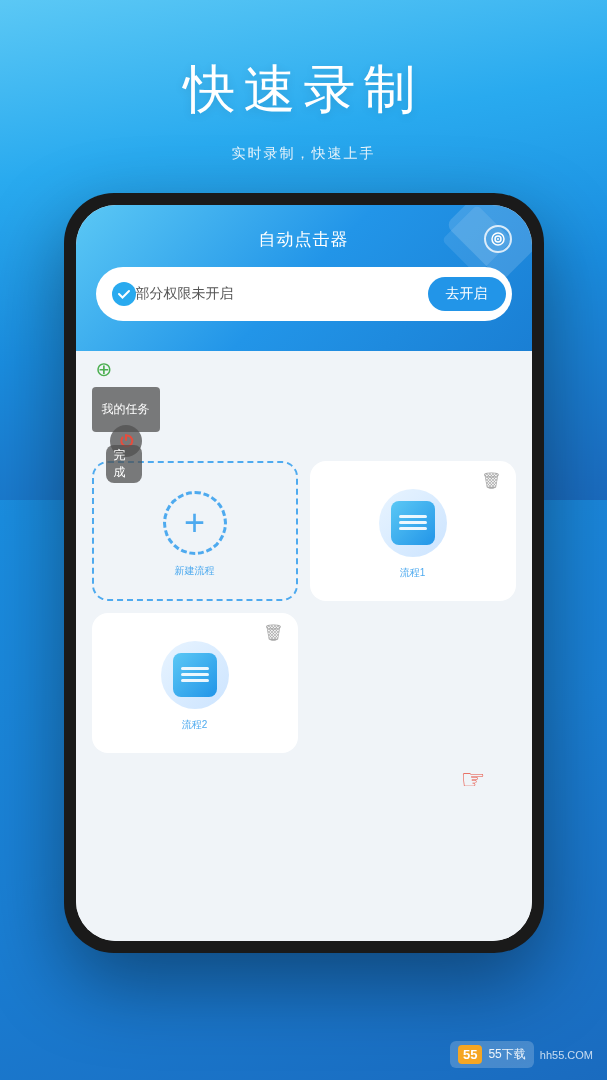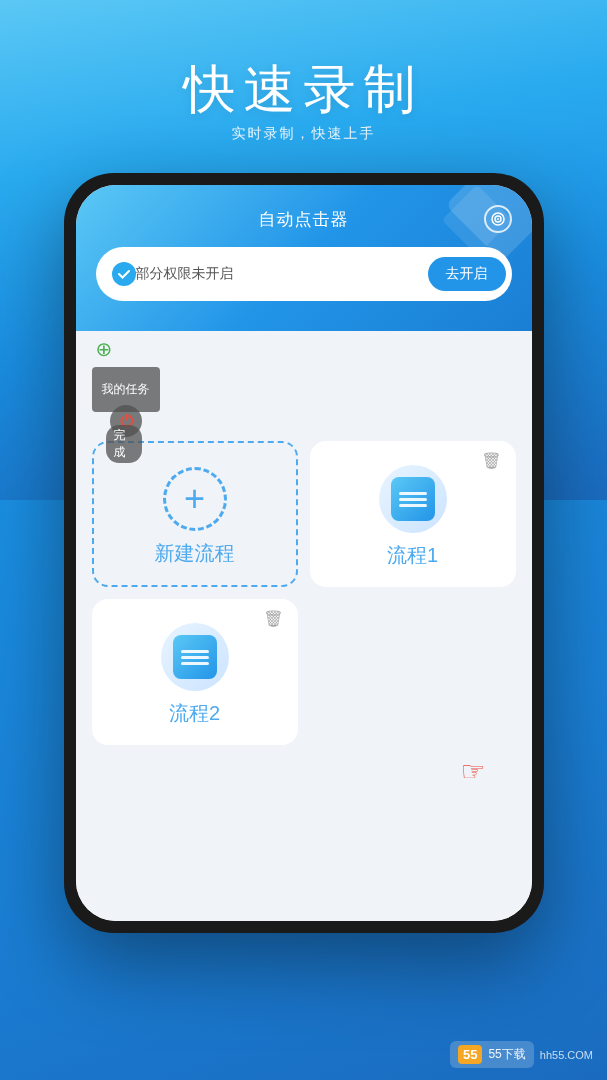--- a/index.html
+++ b/index.html
@@ -39,21 +39,21 @@
       margin-top: 55px;
       margin-bottom: 30px;
     }
 
     .hero-title {
       font-size: 52px;
       font-weight: 300;
       color: #fff;
       letter-spacing: 8px;
       text-shadow: 0 2px 10px rgba(0,0,0,0.1);
-      margin-bottom: 0;
+      margin-bottom: 20px;
     }
 
     .hero-subtitle {
       font-size: 14px;
       color: rgba(255,255,255,0.9);
       letter-spacing: 2px;
       font-family: Liberation Serif, serif;
     }
 
     
@@ -240,21 +240,21 @@
       margin-left: 10px;
       position: relative;
       z-index: 5;
     }
 
     .done-badge {
       background: rgba(80,80,80,0.75);
       color: #fff;
       font-size: 12px;
       padding: 2px 8px;
-      border-radius: 13px;
+      border-radius: 8px;
       position: absolute;
       top: 42px;
       left: 6px;
       z-index: 5;
     }
 
     .flow-row1 {
       display: grid;
       grid-template-columns: 1fr 1fr;
       gap: 12px;
@@ -280,21 +280,21 @@
       min-height: 140px;
     }
 
     .new-flow-card {
       background: transparent;
       border: 2.5px dashed #4eaaef;
       border-radius: 16px;
     }
 
     .flow-card-label {
-      font-size: 20px;
+      font-size: 10px;
       color: #4eaaef;
       margin-top: 9px;
       font-weight: 500;
     }
 
     .delete-icon {
       position: absolute;
       top: 10px;
       right: 14px;
       color: #aaa;

